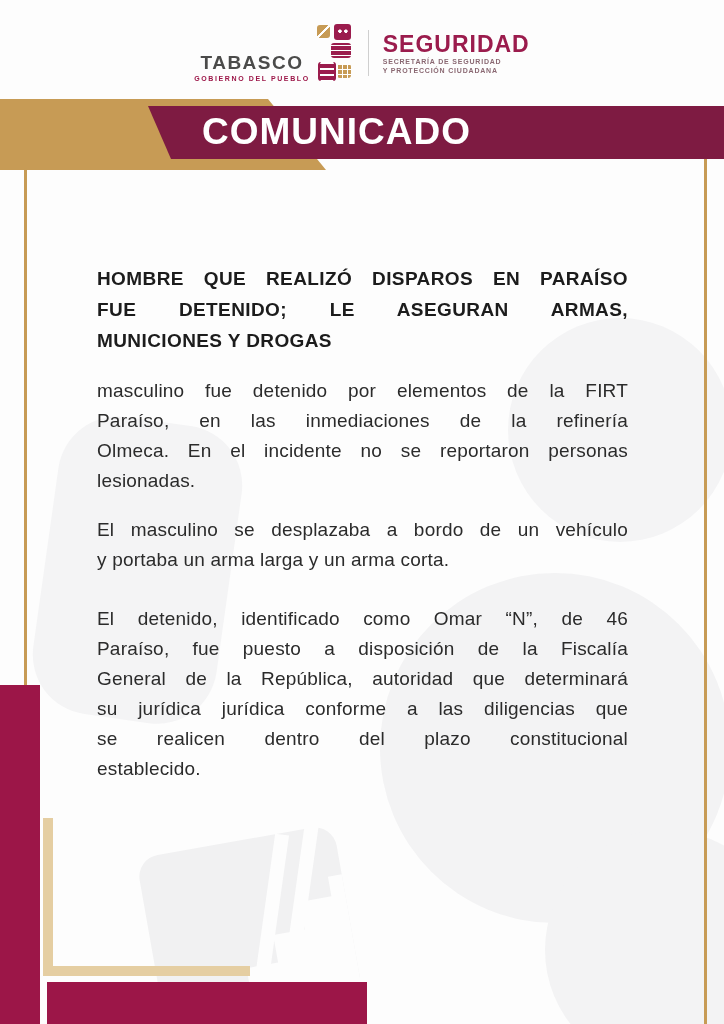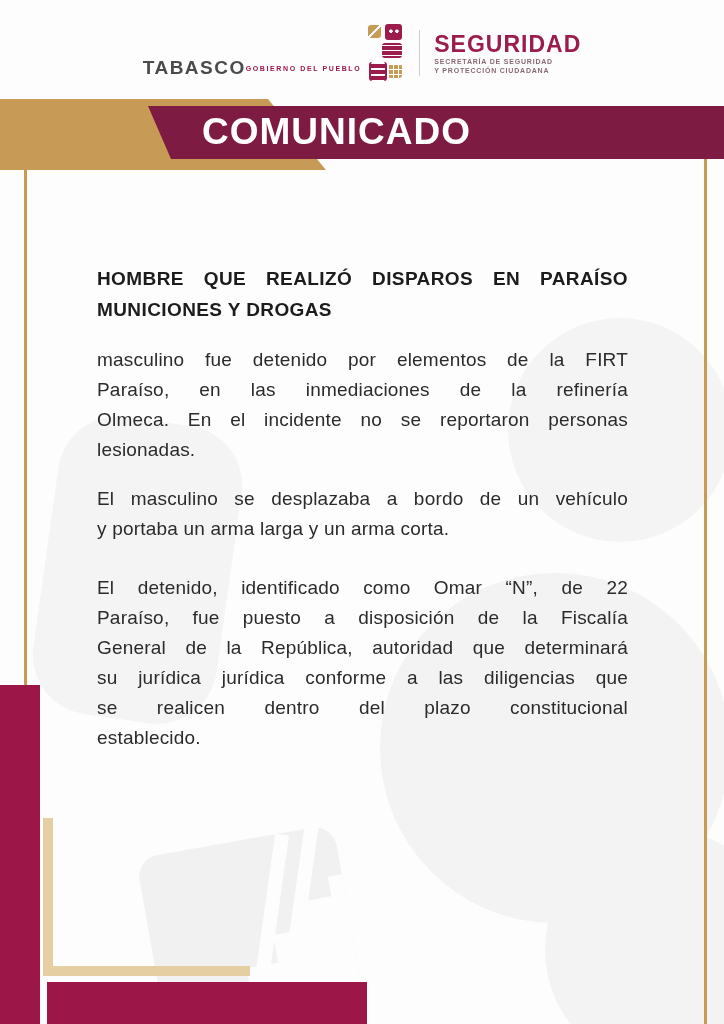--- a/index.html
+++ b/index.html
@@ -6,21 +6,21 @@
   .page{
     position:relative;width:724px;height:1024px;margin:0 auto;
     background:#fdfdfd;overflow:hidden;
     font-family:"Liberation Sans","DejaVu Sans",sans-serif;
   }
   
   .watermark{position:absolute;inset:0;pointer-events:none;}
   
   .header{position:absolute;top:24px;left:0;right:0;display:flex;justify-content:center;align-items:center;gap:14px;}
   .tabasco-lockup{display:flex;align-items:center;gap:6px;}
-  .tabasco-words{display:flex;flex-direction:row;align-items:center;margin-top:29px;}
+  .tabasco-words{display:flex;flex-direction:column;align-items:center;margin-top:29px;}
   .tabasco-wordmark{font-size:19px;font-weight:bold;letter-spacing:1.5px;color:var(--tabasco_gray);line-height:20px;}
   .tabasco-tagline{font-size:7px;font-weight:bold;letter-spacing:1.6px;color:var(--frame_maroon);margin-top:2px;}
   .glyphs{position:relative;width:38px;height:58px;}
   .glyphs div{position:absolute;border-radius:3px;}
   .g-leaf{left:1px;top:1px;width:13px;height:13px;background:var(--gold);
     background-image:linear-gradient(135deg,transparent 45%,#fff 45%,#fff 55%,transparent 55%);}
   .g-jaguar{left:18px;top:0;width:17px;height:16px;background:var(--seguridad_maroon);
     background-image:radial-gradient(circle at 35% 45%,#fff 1.5px,transparent 2px),radial-gradient(circle at 70% 45%,#fff 1.5px,transparent 2px);}
   .g-waves{left:15px;top:19px;width:20px;height:15px;background:var(--seguridad_maroon);
     background-image:repeating-linear-gradient(to bottom,transparent 0 2px,#fff 2px 3.5px,transparent 3.5px 5px);}
@@ -105,34 +105,35 @@
   <div class="rule-right"></div>
 
   <div class="corner-v"></div>
   <div class="tan-v"></div>
   <div class="tan-h"></div>
   <div class="corner-h"></div>
 
   <div class="article">
     <div class="headline">
         <div class="tline j">HOMBRE QUE REALIZÓ DISPAROS EN PARAÍSO</div>
+        <div class="tline j">FUE DETENIDO; LE ASEGURAN ARMAS,</div>
         <div class="tline">MUNICIONES Y DROGAS</div>
       </div>
     <div class="para para-1">
         <div class="tline j">masculino fue detenido por elementos de la FIRT</div>
         <div class="tline j">Paraíso, en las inmediaciones de la refinería</div>
         <div class="tline j">Olmeca. En el incidente no se reportaron personas</div>
         <div class="tline">lesionadas.</div>
       </div>
     <div class="para para-2">
         <div class="tline j">El masculino se desplazaba a bordo de un vehículo</div>
         <div class="tline">y portaba un arma larga y un arma corta.</div>
       </div>
     <div class="para para-3">
-        <div class="tline j">El detenido, identificado como Omar “N”, de 22</div>
+        <div class="tline j">El detenido, identificado como Omar “N”, de 46</div>
         <div class="tline j">Paraíso, fue puesto a disposición de la Fiscalía</div>
         <div class="tline j">General de la República, autoridad que determinará</div>
         <div class="tline j">su jurídica jurídica conforme a las diligencias que</div>
         <div class="tline j">se realicen dentro del plazo constitucional</div>
         <div class="tline">establecido.</div>
       </div>
   </div>
 
 </div>
 

